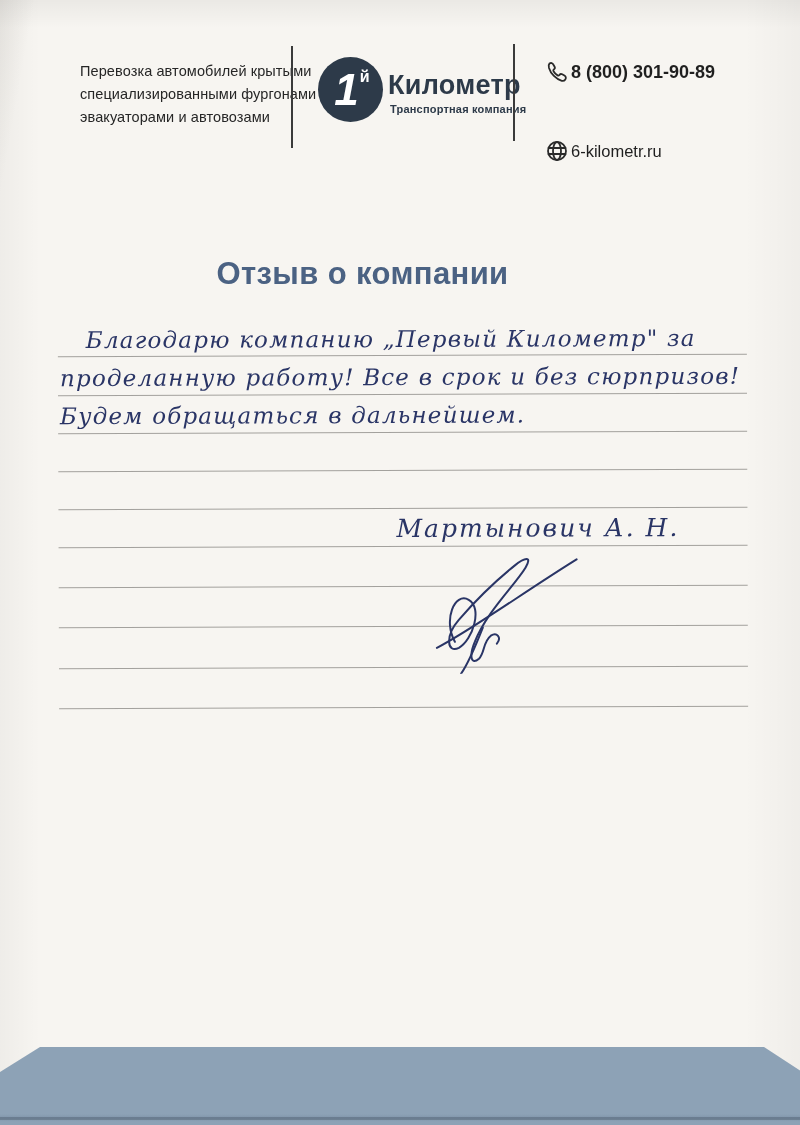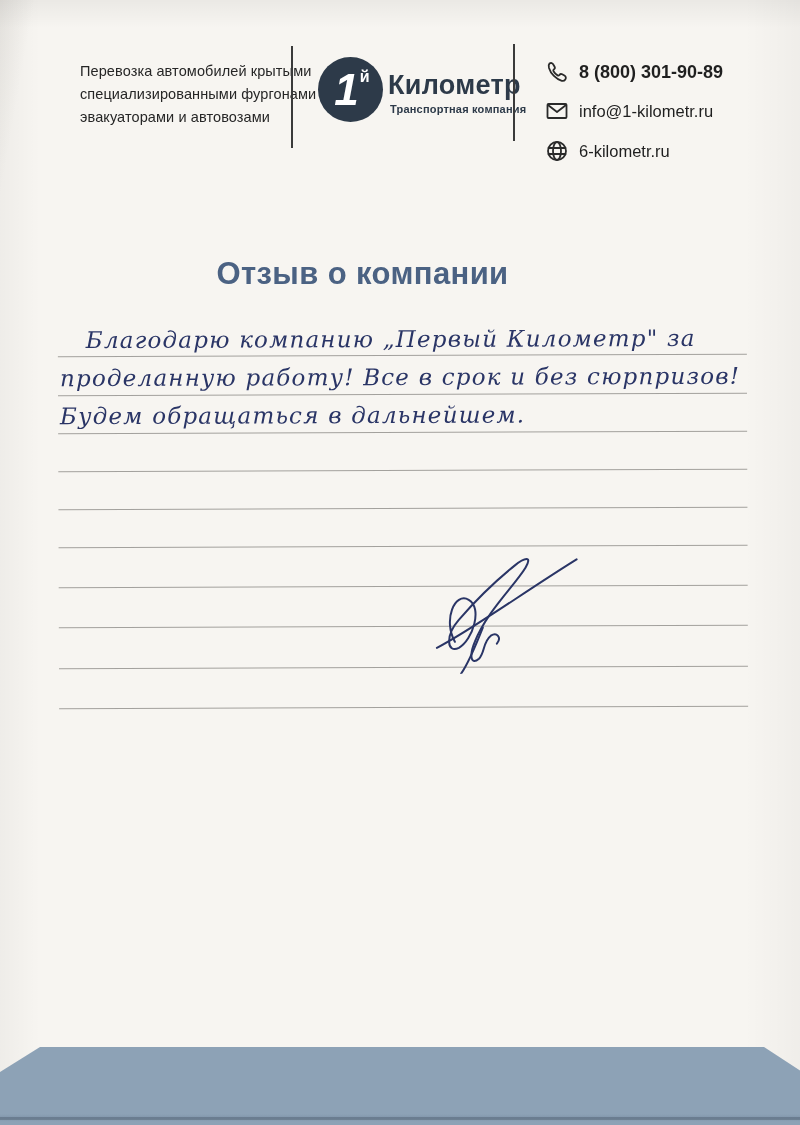--- a/index.html
+++ b/index.html
@@ -35,21 +35,21 @@
   .badge-suf { font-size:16px; font-weight:bold; position:relative; top:-13px; left:1px; }
   .logo-name {
     position:absolute; left:388px; top:70px;
     font-size:27px; font-weight:bold; color:#2d3a49; letter-spacing:.3px;
   }
   .logo-sub {
     position:absolute; left:390px; top:103px;
     font-size:11px; font-weight:bold; color:#2d3a49; letter-spacing:.2px;
   }
 
-  .contact-row { position:absolute; left:545px; display:flex; align-items:center; gap:10px; color:#1f1f1f; }
+  .contact-row { position:absolute; left:545px; display:flex; align-items:center; gap:2px; color:#1f1f1f; }
   .contact-row.r1 { top:60px; font-size:18px; font-weight:bold; }
   .contact-row.r2 { top:99px; font-size:16.5px; }
   .contact-row.r3 { top:139px; font-size:16.5px; }
   .cicon { width:24px; height:24px; flex:0 0 auto; }
   .cicon svg { width:24px; height:24px; display:block; stroke:#2a2a2a; fill:none; stroke-width:1.8; stroke-linecap:round; stroke-linejoin:round; }
 
   
   .review-title {
     position:absolute; left:0; top:256px; width:725px; text-align:center;
     font-size:31px; font-weight:bold; color:#4b6283; letter-spacing:.4px;
@@ -115,29 +115,20 @@
 
   <div class="contact-row r1">
     <span class="cicon">
       <svg viewBox="0 0 24 24">
           <path d="M4.5 3.5 C6 2.5 7.5 3 8.3 4.5 L9.6 6.8 C10.2 7.9 9.8 8.9 8.8 9.6 C8.2 10 8.1 10.6 8.5 11.3 C9.4 12.9 10.9 14.4 12.6 15.4 C13.3 15.8 13.9 15.7 14.4 15 C15.1 14 16.1 13.7 17.2 14.3 L19.4 15.6 C20.9 16.5 21.3 17.9 20.3 19.4 C19.5 20.6 18.2 21.2 16.8 20.8 C11.2 19.3 5.6 13.6 4 8 C3.6 6.3 3.4 4.6 4.5 3.5 Z"></path>
         </svg>
     </span>
     <span>8 (800) 301-90-89</span>
   </div>
 
-  <div class="contact-row r2">
-    <span class="cicon">
-      <svg viewBox="0 0 24 24">
-          <rect x="2.5" y="5" width="19" height="14" rx="1"></rect>
-          <path d="M3 6 L12 13 L21 6"></path>
-        </svg>
-    </span>
-    <span>info@1-kilometr.ru</span>
-  </div>
 
   <div class="contact-row r3">
     <span class="cicon">
       <svg viewBox="0 0 24 24">
           <circle cx="12" cy="12" r="9"></circle>
           <ellipse cx="12" cy="12" rx="4" ry="9"></ellipse>
           <path d="M3.5 9 H20.5 M3.5 15 H20.5"></path>
         </svg>
     </span>
     <span>6-kilometr.ru</span>
@@ -154,20 +145,21 @@
     <div class="rule"></div>
     <div class="rule"></div>
     <div class="rule"></div>
     <div class="rule"></div>
     <div class="rule"></div>
 
     <div class="hw l1">Благодарю компанию „Первый Километр" за</div>
     <div class="hw l2">проделанную работу! Все в срок и без сюрпризов!</div>
     <div class="hw l3">Будем обращаться в дальнейшем.</div>
 
+    <div class="hw sig-name">Мартынович А. Н.</div>
 
     <div class="sig-scribble">
       <svg viewBox="0 0 165 118">
         <path d="M30 86 C18 64 30 36 44 44 C58 52 48 84 34 92 C22 98 20 80 34 64 C48 48 70 26 90 10 C100 2 108 0 101 12 C90 30 62 56 50 86 C44 100 46 110 54 103 C60 97 58 86 66 80 C72 76 77 82 72 88"></path>
         <path d="M12 92 C44 76 100 36 152 4"></path>
         <path d="M58 72 C50 92 42 110 36 118"></path>
       </svg>
     </div>
   </div>
 

